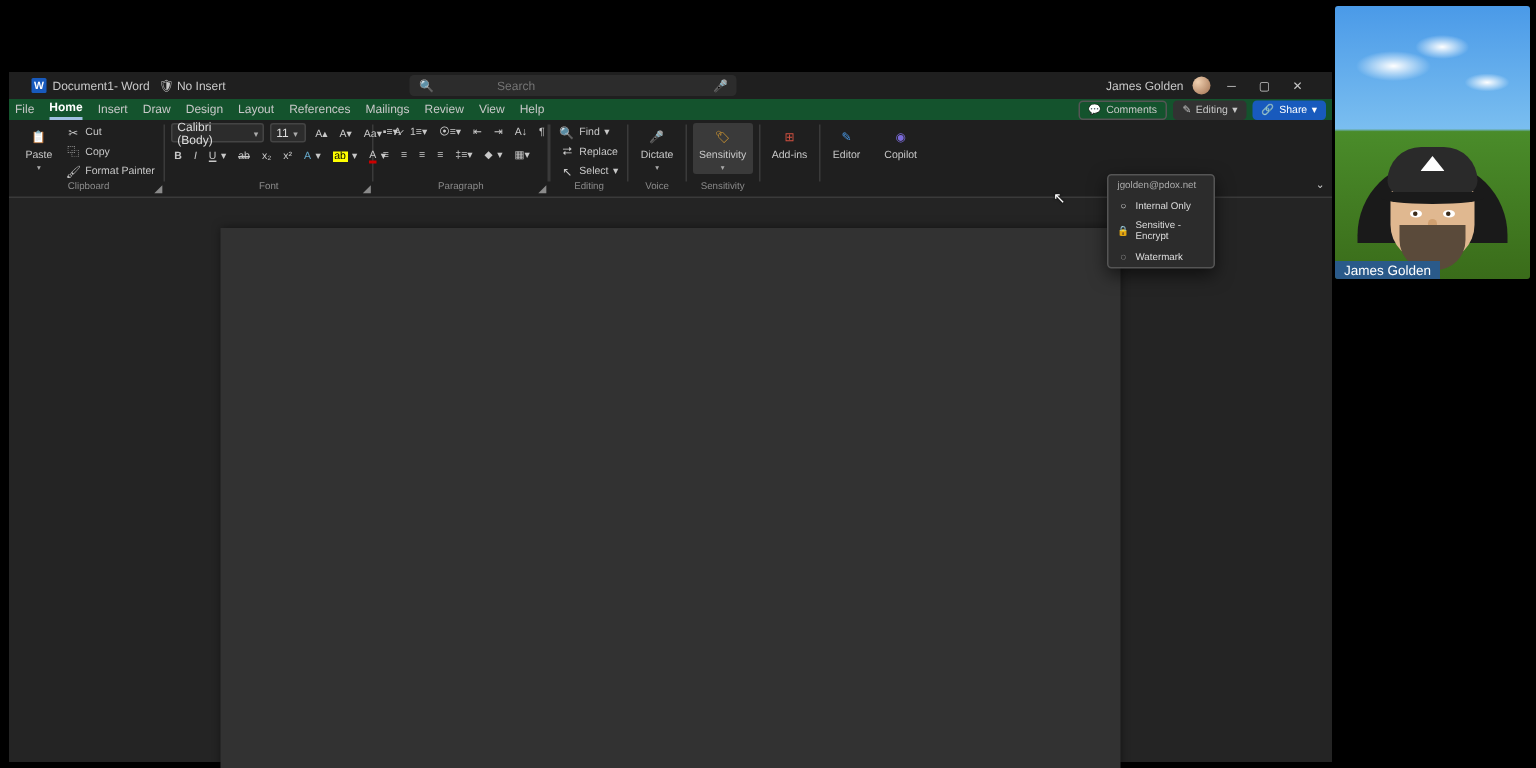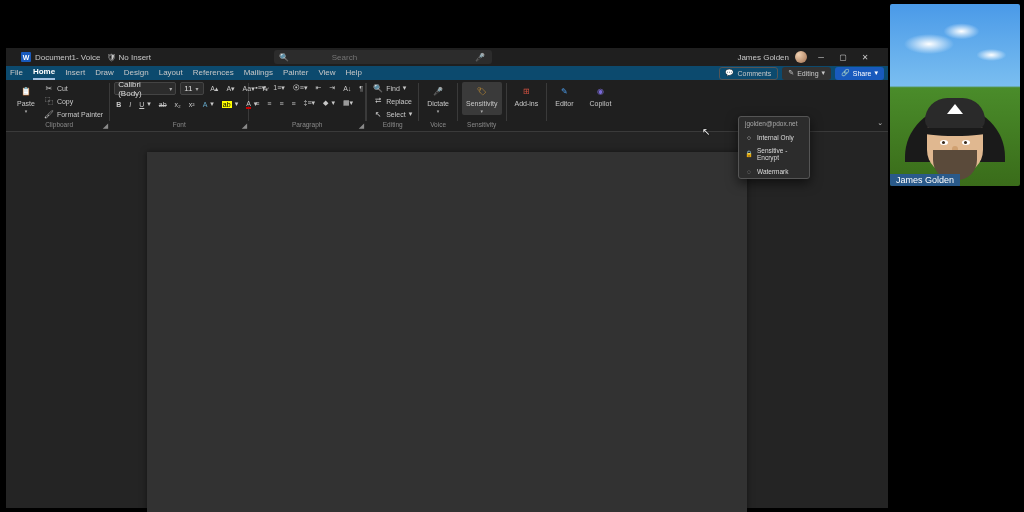--- a/index.html
+++ b/index.html
@@ -13,21 +13,21 @@
   .titlebar .title-text, .titlebar .app-text { color: #c8c8c8; font-size: 8px; }
   .label-chip { margin-left: 6px; display: flex; align-items: center; gap: 2px; color: #c8c8c8; font-size: 8px; }
   .search-wrap { margin: 0 auto; width: 218px; height: 14px; background: #2c2c2c; border-radius: 3px; display: flex; align-items: center; padding: 0 6px; gap: 6px; }
   .search-wrap input { flex: 1; background: transparent; border: none; outline: none; color: #c8c8c8; font-size: 8px; margin-left: 36px; }
   .tb-right { display: flex; align-items: center; gap: 6px; margin-left: auto; }
   .tb-right span, .tb-right .win-btn { color: #c8c8c8; font-size: 8px; }
   .avatar { width: 12px; height: 12px; border-radius: 50%; background: radial-gradient(circle at 30% 30%, #f0d0b0, #a07050); }
   .win-btn { width: 16px; height: 18px; display: flex; align-items: center; justify-content: center; cursor: pointer; }
 
   
-  .tabs { height: 14px; background: #0c4a6e; display: flex; align-items: center; padding: 0 4px; gap: 10px; }
+  .tabs { height: 14px; background: #14532d; display: flex; align-items: center; padding: 0 4px; gap: 10px; }
   .tab { color: #c8c8c8; font-size: 8px; cursor: pointer; padding-bottom: 2px; }
   .tab.active { color: #fff; border-bottom: 2px solid #a0c0e0; font-weight: 600; }
   .tab-actions { margin-left: auto; display: flex; gap: 4px; align-items: center; }
   .pill { height: 13px; display: flex; align-items: center; gap: 3px; padding: 0 6px; border-radius: 3px; font-size: 7px; cursor: pointer; }
   .pill.comments { border: 1px solid #555; color: #c8c8c8; }
   .pill.editing { background: #323232; color: #c8c8c8; }
   .pill.share { background: #185abd; color: #fff; }
 
   
   .ribbon { height: 52px; background: #1f1f1f; border-bottom: 1px solid #3a3a3a; display: flex; padding: 0 3px; }
@@ -94,21 +94,21 @@
   .name-tag { position: absolute; bottom: 0; left: 0; background: #2a5a8a; color: #fff; font-size: 9px; padding: 1px 6px; }
 </style>
 </head>
 <body>
 
 <div class="word-window">
 
   <div class="titlebar">
     <div class="app-icon">W</div>
     <span class="title-text">Document1</span>
-    <span class="app-text"> - Voice</span>
+    <span class="app-text"> - Word</span>
     <span class="label-chip">
       <span>🛡</span>
       <span>No Insert</span>
     </span>
     <div class="search-wrap">
       <span>🔍</span>
       <input placeholder="Search" style="">
       <span>🎤</span>
     </div>
     <div class="tb-right">
@@ -122,21 +122,21 @@
 
   <div class="tabs">
     <span class="tab">File</span>
     <span class="tab active">Home</span>
     <span class="tab">Insert</span>
     <span class="tab">Draw</span>
     <span class="tab">Design</span>
     <span class="tab">Layout</span>
     <span class="tab">References</span>
     <span class="tab">Mailings</span>
-    <span class="tab">Painter</span>
+    <span class="tab">Review</span>
     <span class="tab">View</span>
     <span class="tab">Help</span>
     <div class="tab-actions">
       <span class="pill comments">💬 <span>Comments</span></span>
       <span class="pill editing">✎ <span>Editing</span> ▾</span>
       <span class="pill share">🔗 <span>Share</span> ▾</span>
     </div>
   </div>
 
   <div class="ribbon">

